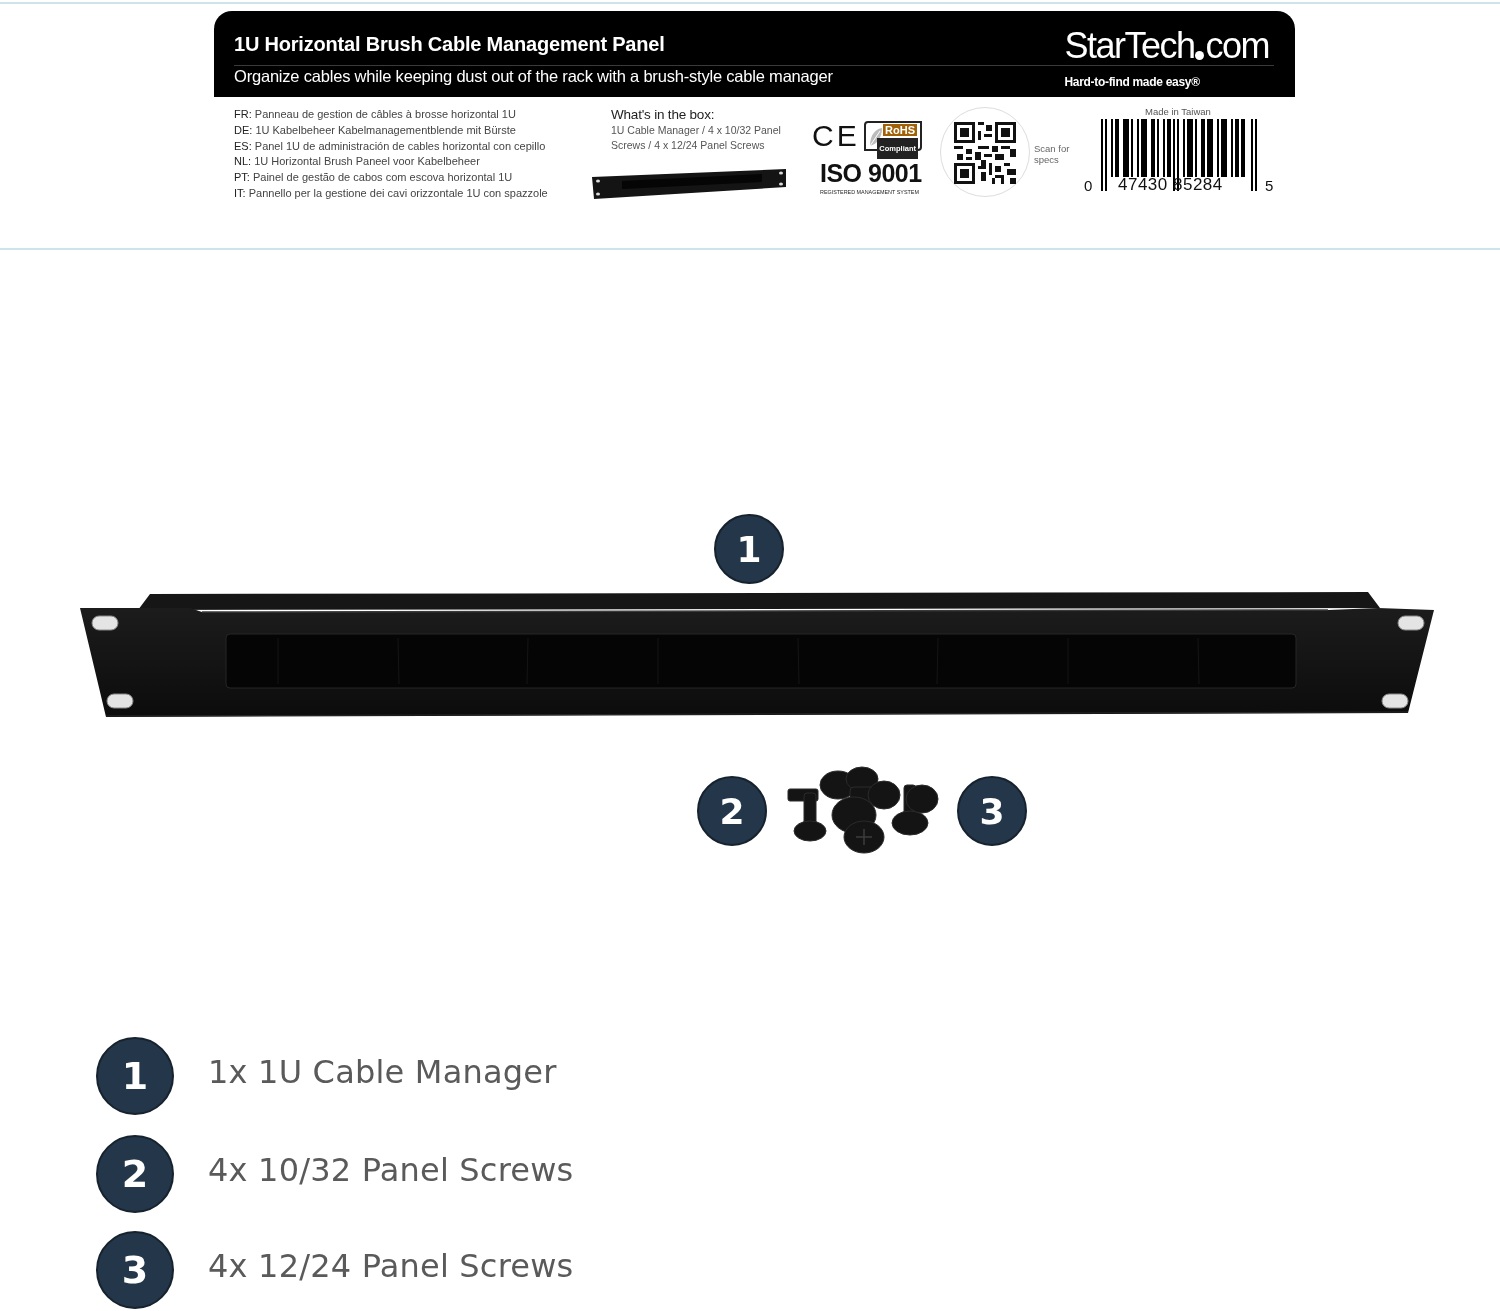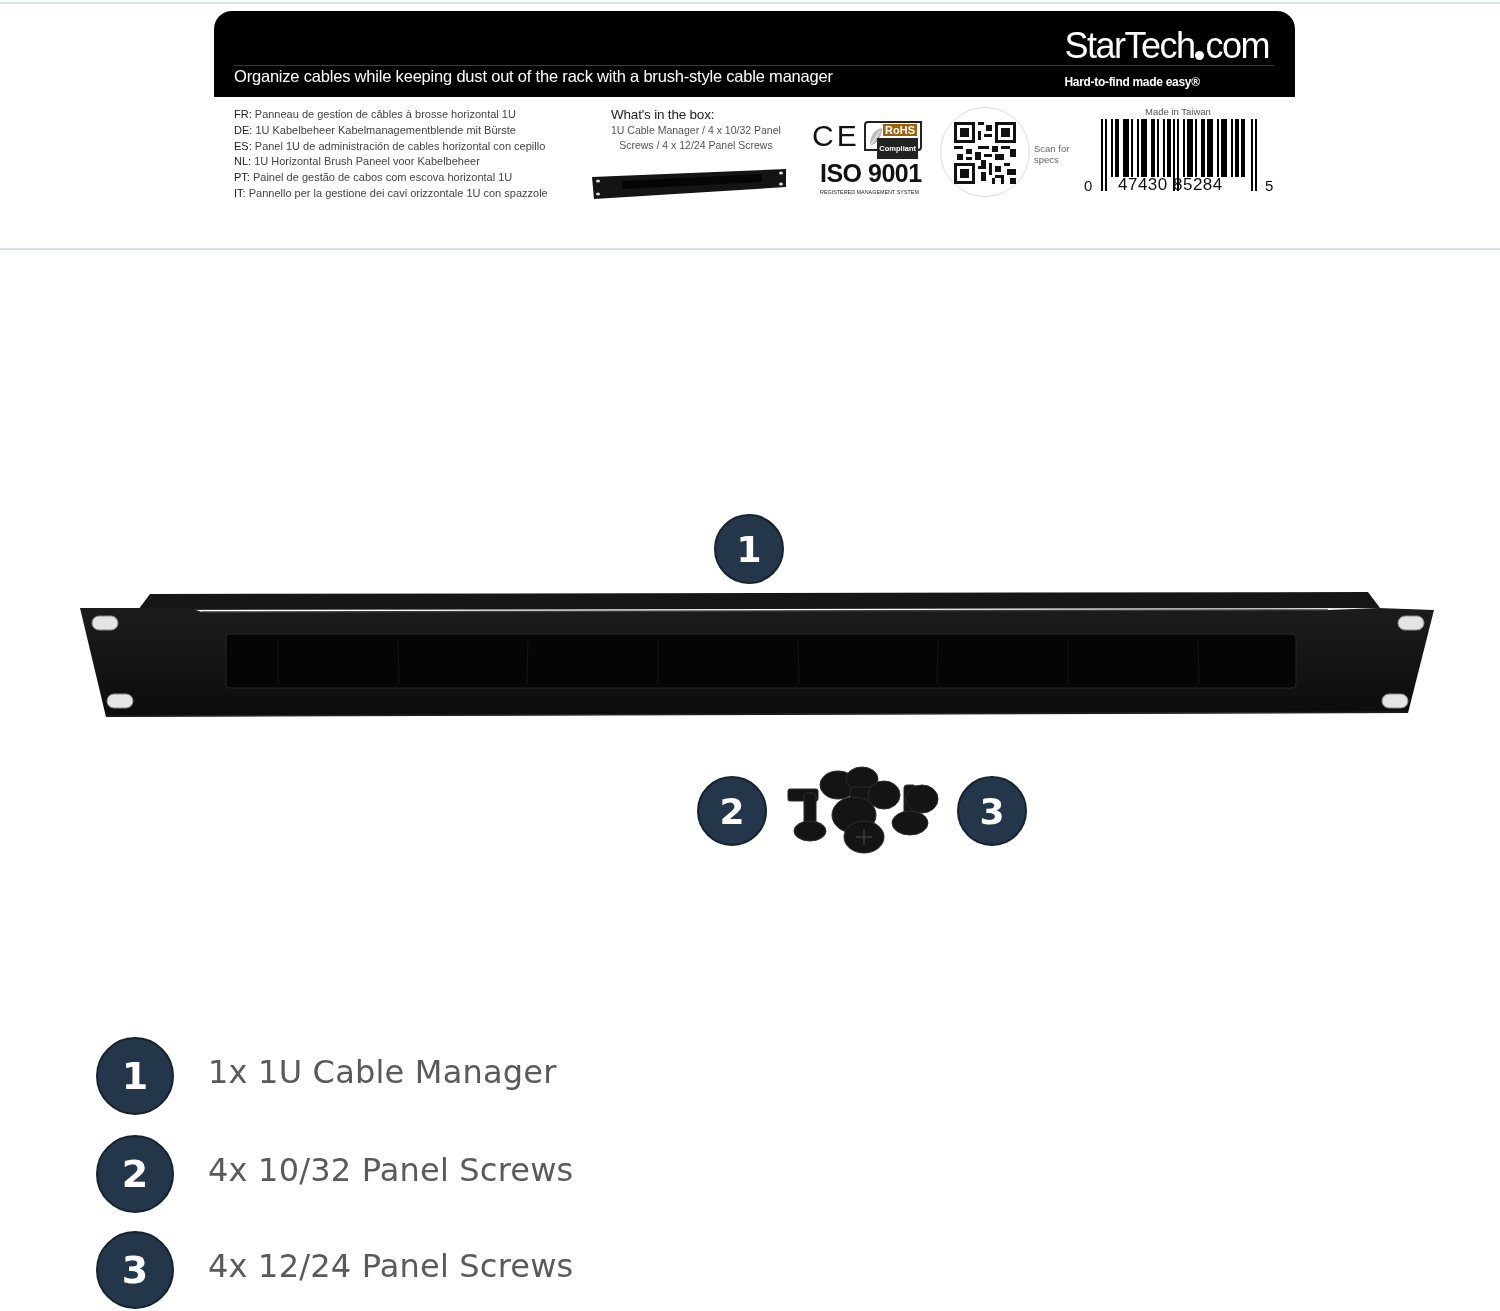--- a/index.html
+++ b/index.html
@@ -29,21 +29,21 @@
   .brand-name { font-family: "Liberation Sans", sans-serif; font-size: 36px; letter-spacing: -1.5px; line-height: 38px; }
   .brand-name .dot { display: inline-block; width: 9px; height: 9px; border-radius: 50%; background: #fff; margin: 0 1px; vertical-align: -2px; }
   .brand-tag { font-family: "Liberation Sans", sans-serif; font-weight: bold; font-size: 12px; letter-spacing: -0.3px; margin-top: 10px; }
 
   .label-body { position: absolute; left: 0; top: 86px; width: 1081px; height: 111px; background: #fff; }
   .langs { position: absolute; left: 20px; top: 10px; font-family: "Liberation Sans", sans-serif; font-size: 11px; color: #444; line-height: 15.8px; }
   .langs .code { color: #222; }
 
   .box-info { position: absolute; left: 397px; top: 10px; font-family: "Liberation Sans", sans-serif; color: #555; }
   .box-info .h { font-size: 13.5px; color: #222; letter-spacing: -0.2px; }
-  .box-info .d { font-size: 10.5px; line-height: 15px; margin-top: 1px; text-align: center; }
+  .box-info .d { font-size: 10.5px; line-height: 15px; margin-top: 1px; }
   .mini-panel { position: absolute; left: 378px; top: 72px; width: 194px; height: 30px; }
 
   .cert { position: absolute; left: 598px; top: 22px; }
   .ce { position: absolute; left: 0; top: 0; font-family: "Liberation Sans", sans-serif; font-size: 30px; color: #111; letter-spacing: 3px; }
   .rohs { position: absolute; left: 52px; top: 2px; width: 58px; height: 30px; border: 2px solid #222; border-radius: 4px 0 4px 0; background: #fff; }
   .rohs .r1 { position: absolute; right: 3px; top: 1px; font-size: 11px; font-weight: bold; color: #fff; background: #a16207; padding: 0 2px; font-family: "Liberation Sans", sans-serif; }
   .rohs .r2 { position: absolute; right: 2px; top: 15px; font-size: 7.5px; font-weight: bold; color: #fff; background: #222; padding: 6px 2px; font-family: "Liberation Sans", sans-serif; }
   .iso { position: absolute; left: 8px; top: 40px; font-family: "Liberation Sans", sans-serif; font-weight: bold; font-size: 25px; color: #111; letter-spacing: -0.5px; white-space: nowrap; }
   .iso-sub { position: absolute; left: 8px; top: 70px; font-family: "Liberation Sans", sans-serif; font-size: 6px; color: #222; white-space: nowrap; transform: scaleX(0.9); transform-origin: left; }
 
@@ -84,20 +84,21 @@
   }
 </style>
 </head>
 <body>
 
 <div class="band-line top"></div>
 <div class="band-line bottom"></div>
 
 <div class="label">
   <div class="label-head">
+    <div class="label-title">1U Horizontal Brush Cable Management Panel</div>
     <div class="label-rule"></div>
     <div class="label-sub">Organize cables while keeping dust out of the rack with a brush-style cable manager</div>
     <div class="brand">
       <div class="brand-name"><span>StarTech</span><span class="dot"></span><span>com</span></div>
       <div class="brand-tag">Hard-to-find made easy®</div>
     </div>
   </div>
 
   <div class="label-body">
     <div class="langs">

